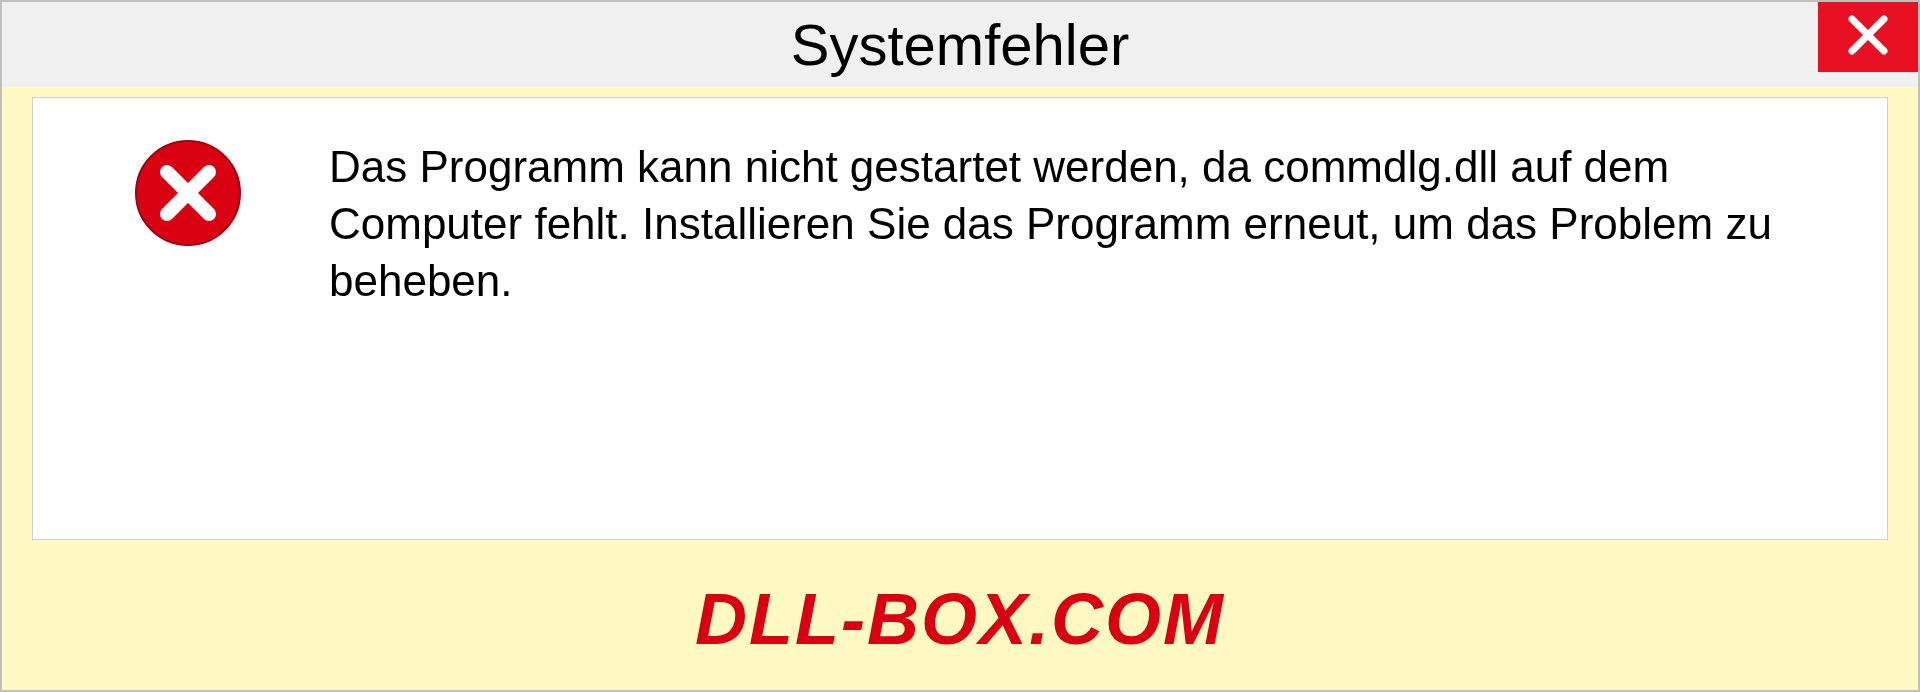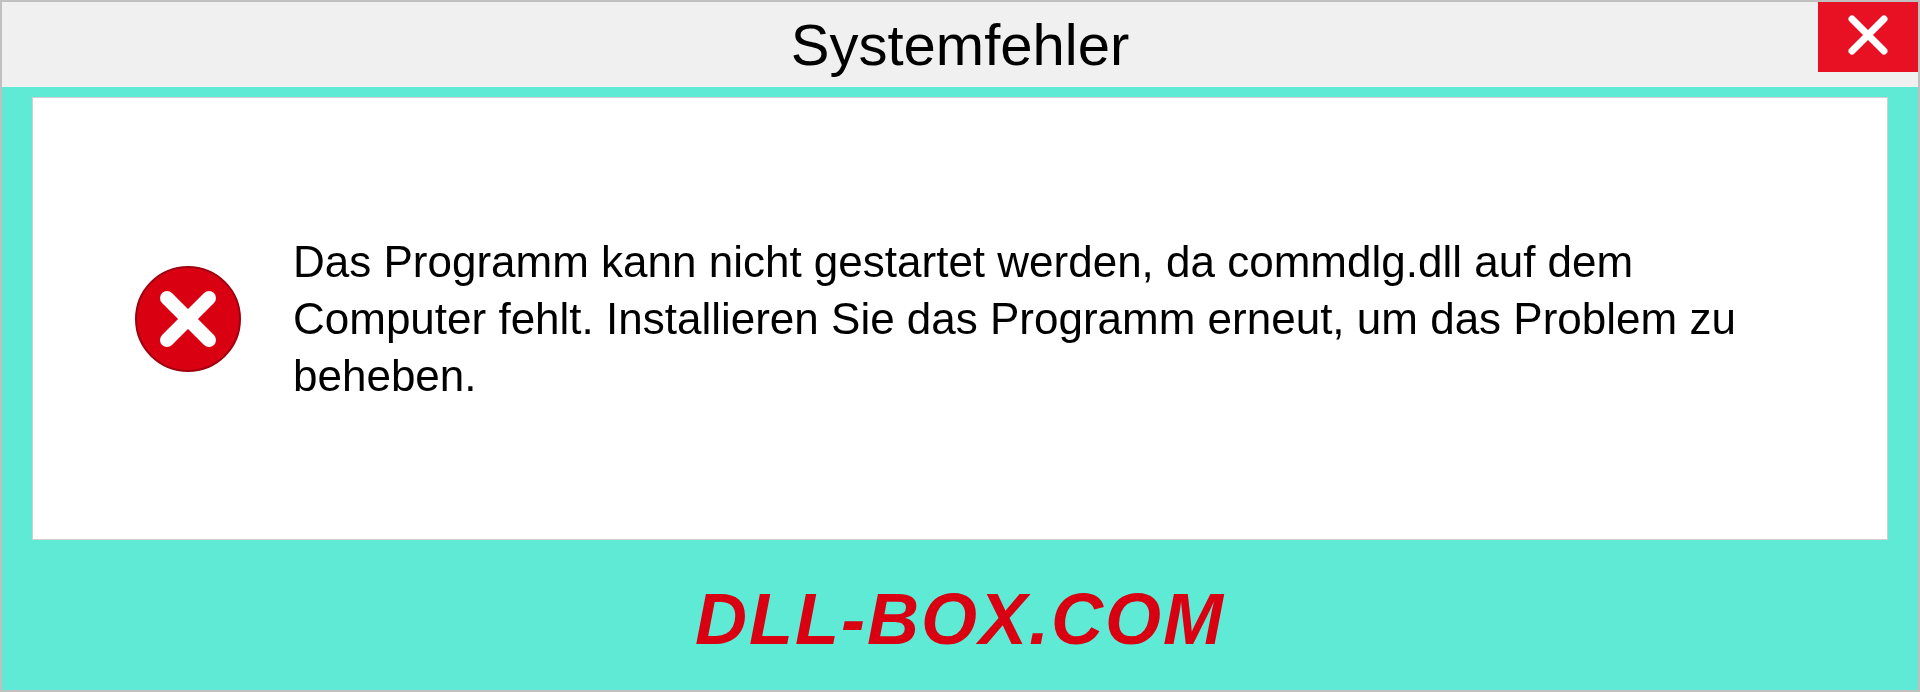--- a/index.html
+++ b/index.html
@@ -10,21 +10,21 @@
     body {
       font-family: "Segoe UI", Arial, sans-serif;
       background: #ffffff;
       width: 1920px;
       height: 692px;
       position: relative;
     }
     .dialog {
       width: 100%;
       height: 100%;
-      background: #5eead4;
+      background: #fef9c3;
       border: 2px solid #c0c0c0;
       display: flex;
       flex-direction: column;
     }
     .titlebar {
       display: flex;
       align-items: center;
       justify-content: center;
       height: 85px;
       position: relative;
@@ -50,22 +50,22 @@
     .close-button svg {
       width: 44px;
       height: 44px;
     }
     .content-area {
       margin: 10px 30px 20px 30px;
       flex: 1;
       background: #ffffff;
       border: 1px solid #d0d0d0;
       display: flex;
-      align-items: center;
       padding: 40px 60px 40px 100px;
+      gap: 36px;
     }
     .error-icon {
       width: 110px;
       height: 110px;
       flex-shrink: 0;
       margin-right: 50px;
     }
     .message-text {
       font-size: 44px;
       line-height: 1.3;

